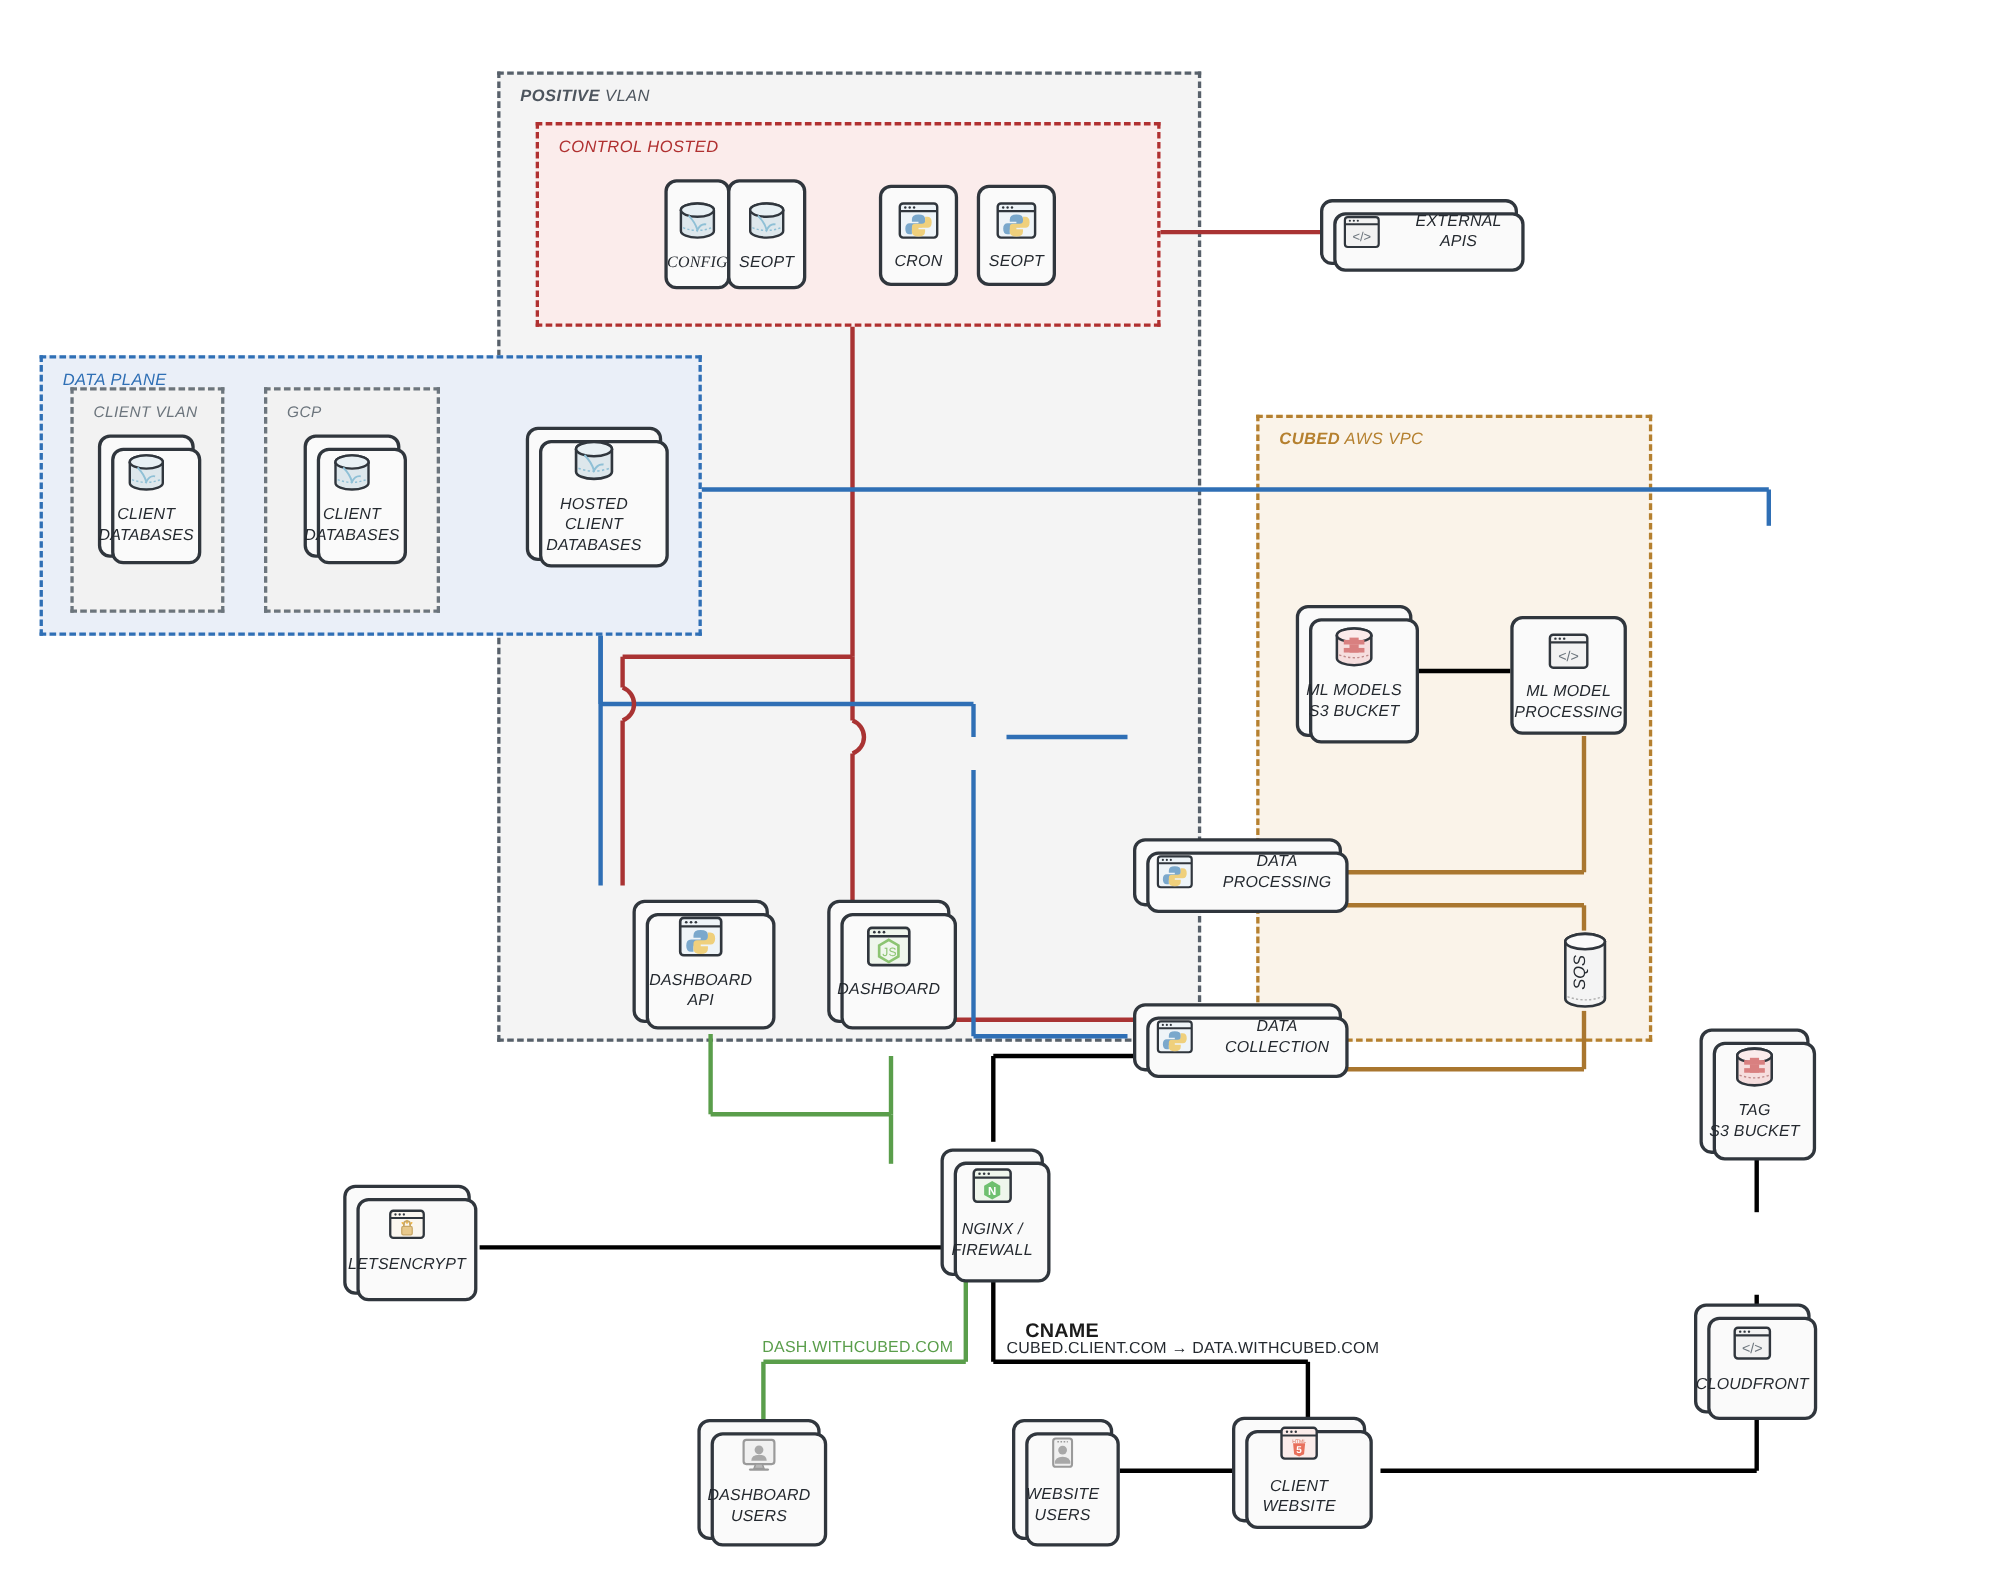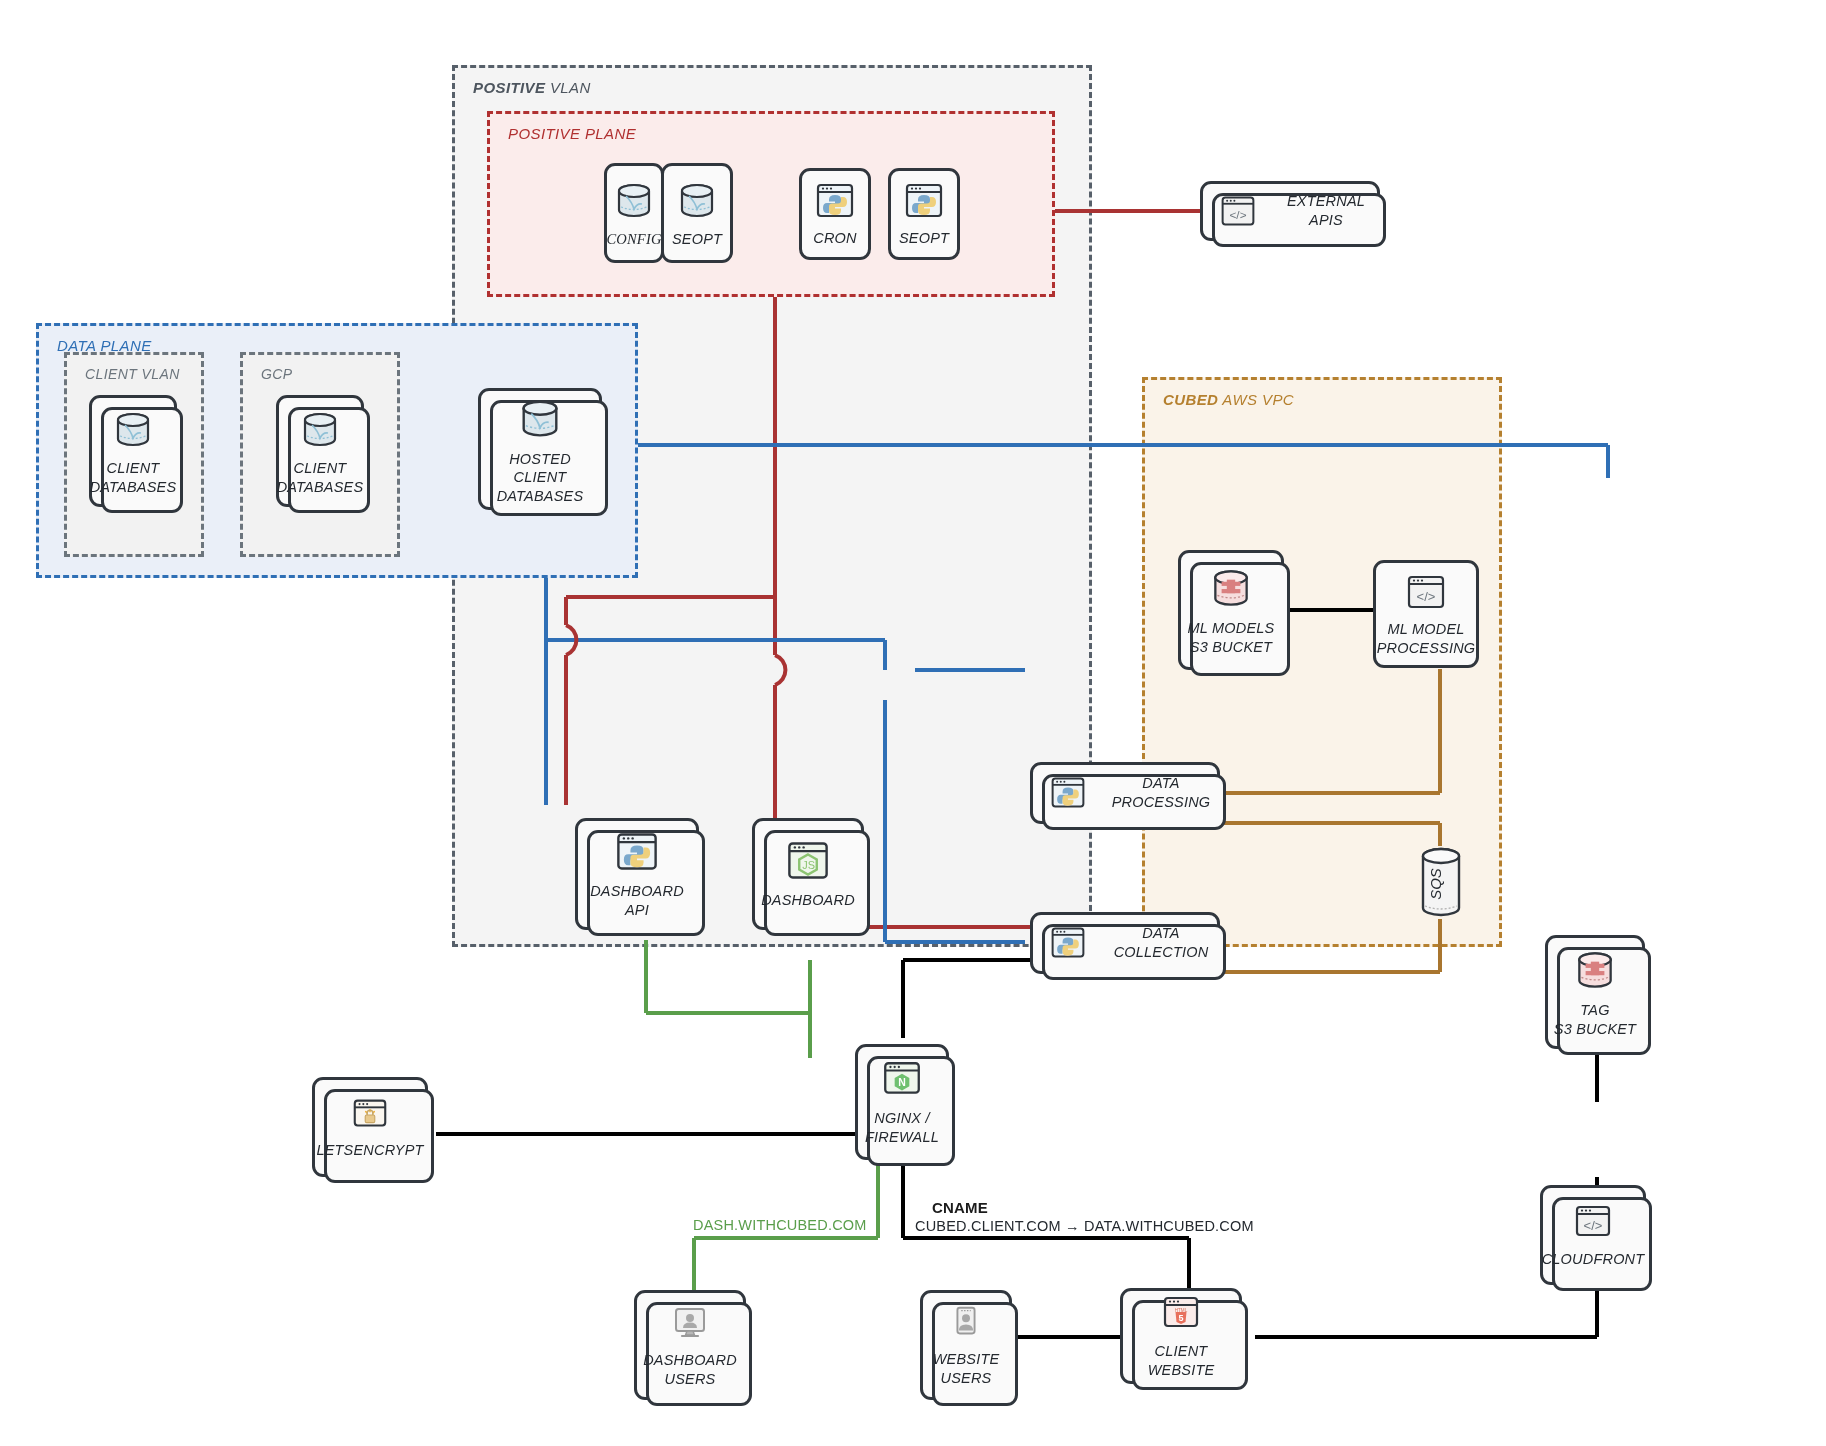--- a/index.html
+++ b/index.html
@@ -35,35 +35,35 @@
   .node.plain{border:none;background:transparent;}
 
   
   .ico{display:block;}
 
   
   .ln{position:absolute;z-index:10;}
   .hop{position:absolute;z-index:12;}
 
   .lbl{position:absolute;font-size:14.5px;letter-spacing:.2px;white-space:nowrap;z-index:40;}
-  .lbl.bold{font-style:normal;font-weight:bold;font-size:15px;}
+  .lbl.bold{font-style:normal;font-weight:bold;font-size:18px;}
 </style>
 </head>
 <body>
 
 <div id="stage">
 
   <div class="group g-vlan" style="left:452px;top:65px;width:640px;height:882px;">
     <div class="glabel">
       <b>POSITIVE</b><span> VLAN</span>
     </div>
   </div>
 
   <div class="group g-control" style="left:487px;top:111px;width:568px;height:186px;">
-    <div class="glabel">POSITIVE PLANE</div>
+    <div class="glabel">CONTROL HOSTED</div>
   </div>
 
   <div class="group g-data" style="left:36px;top:323px;width:602px;height:255px;">
     <div class="glabel">DATA PLANE</div>
   </div>
 
   <div class="group g-sub" style="left:64px;top:352px;width:140px;height:205px;">
     <div class="glabel">CLIENT VLAN</div>
   </div>
 

